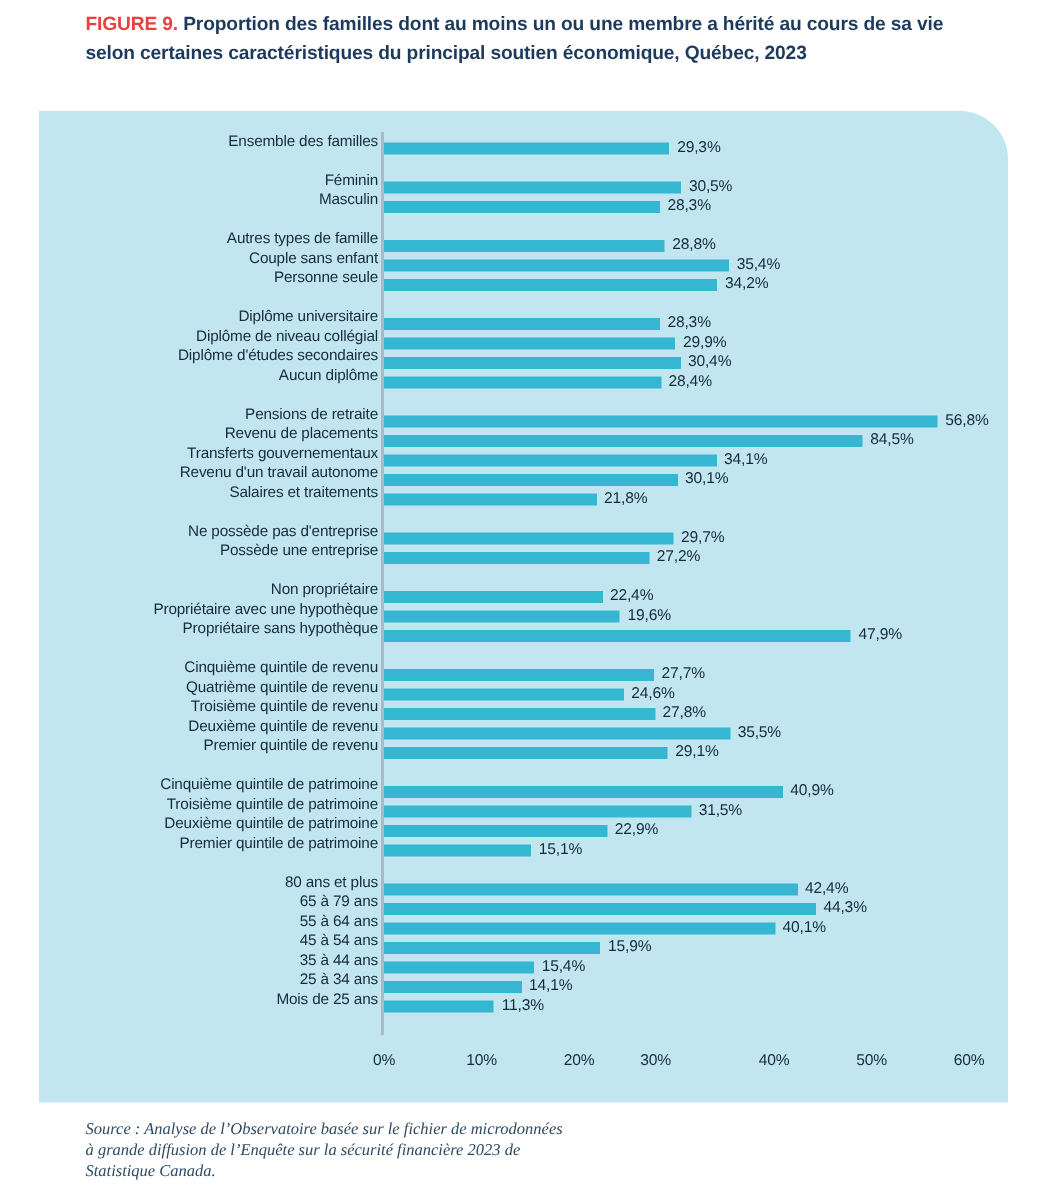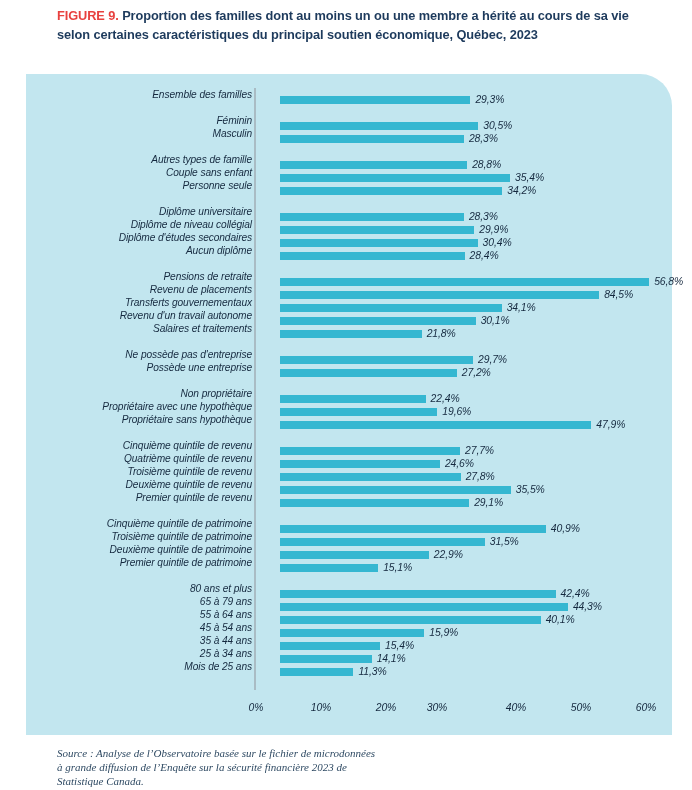--- a/index.html
+++ b/index.html
@@ -28,21 +28,20 @@
     text-align:right;
   }
 
   
   #chart-panel{
     position:absolute;
     left:26px; top:74px;
     width:646px; height:661px;
     background:#c2e6ef;
     border-top-right-radius:32px;
-    font-style:italic;
   }
 
   
   #axis-line{
     position:absolute;
     left:228px; top:14px;
     width:2px; height:602px;
     background:#a9bcc4;
   }
 
@@ -70,21 +69,20 @@
     white-space:nowrap;
     letter-spacing:-0.1px;
   }
 
   .bar-wrap{
     position:absolute;
     left:230px;
     top:2.5px;
     height:8px;
     white-space:nowrap;
-    margin-left:24px;
   }
   .bar{
     display:inline-block;
     vertical-align:middle;
     height:8px;
     background:#35b7d1;
   }
   .bar-value{
     display:inline-block;
     vertical-align:middle;

